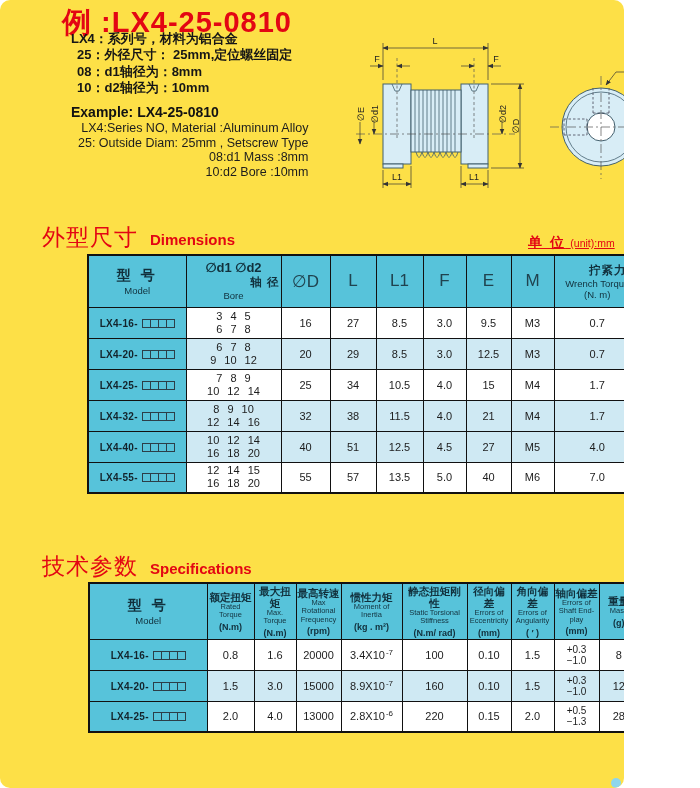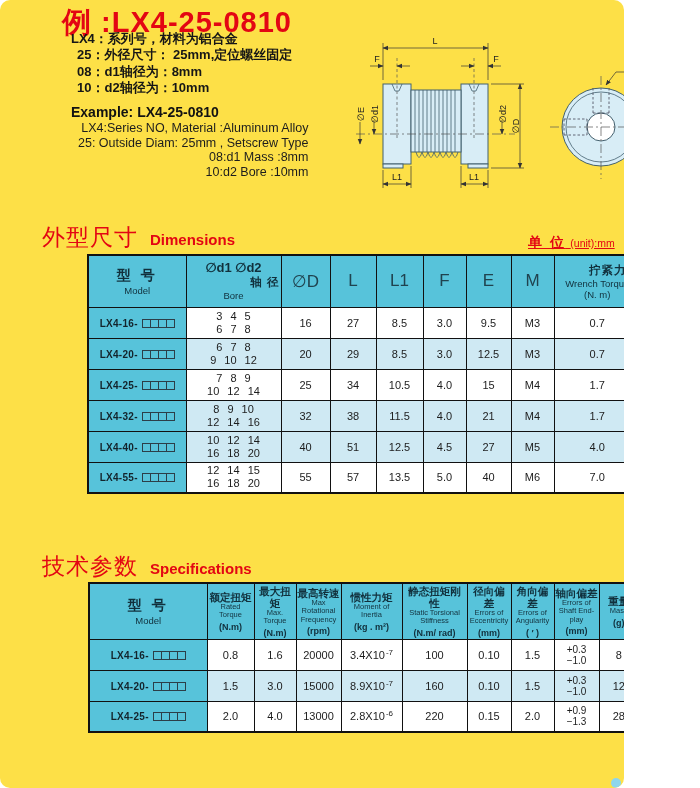--- a/index.html
+++ b/index.html
@@ -400,21 +400,21 @@
         </tr>
         <tr>
           <td class="model-cell"><span class="model">LX4-25-</span><span class="boxes"><span class="box"></span><span class="box"></span><span class="box"></span><span class="box"></span></span></td>
           <td class="val">2.0</td>
           <td class="val">4.0</td>
           <td class="val">13000</td>
           <td class="val">2.8X10<span class="sup">-6</span></td>
           <td class="val">220</td>
           <td class="val">0.15</td>
           <td class="val">2.0</td>
-          <td class="val"><span class="endplay"><div>+0.9</div><div>−1.3</div></span></td>
+          <td class="val"><span class="endplay"><div>+0.5</div><div>−1.3</div></span></td>
           <td class="val">28</td>
         </tr>
       </tbody>
   </table>
 
   <svg class="logo" width="72" height="19" viewBox="0 0 72 19">
     <circle cx="12" cy="14" r="5" fill="#8ed6ec"></circle>
     <circle cx="33" cy="12" r="9" fill="#cfeef8" stroke="#49b7dd" stroke-width="2.5"></circle>
     <circle cx="54" cy="14" r="5" fill="#8ed6ec"></circle>
   </svg>

